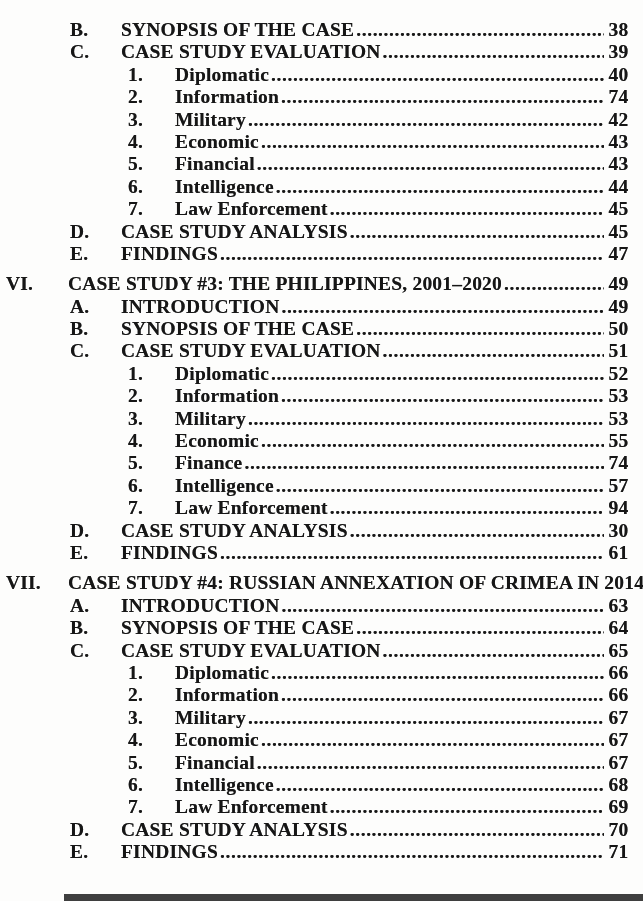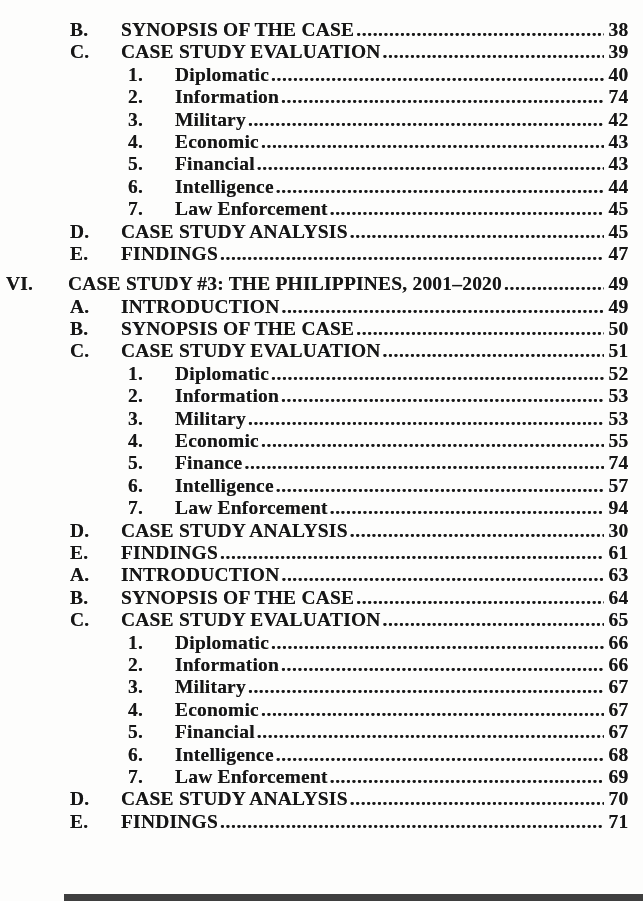--- a/index.html
+++ b/index.html
@@ -200,20 +200,25 @@
     <span class="title">CASE STUDY ANALYSIS</span>
     <span class="dots">............................................................................................................................................................................................................................</span>
     <span class="pagenum">30</span>
   </div>
       <div class="row letter">
     <span class="label">E.</span>
     <span class="title">FINDINGS</span>
     <span class="dots">............................................................................................................................................................................................................................</span>
     <span class="pagenum">61</span>
   </div>
+      <div class="row roman gap">
+    <span class="label">VII.</span>
+    <span class="title">CASE STUDY #4: RUSSIAN ANNEXATION OF CRIMEA IN 2014</span>
+
+  </div>
       <div class="row letter">
     <span class="label">A.</span>
     <span class="title">INTRODUCTION</span>
     <span class="dots">............................................................................................................................................................................................................................</span>
     <span class="pagenum">63</span>
   </div>
       <div class="row letter">
     <span class="label">B.</span>
     <span class="title">SYNOPSIS OF THE CASE</span>
     <span class="dots">............................................................................................................................................................................................................................</span>

